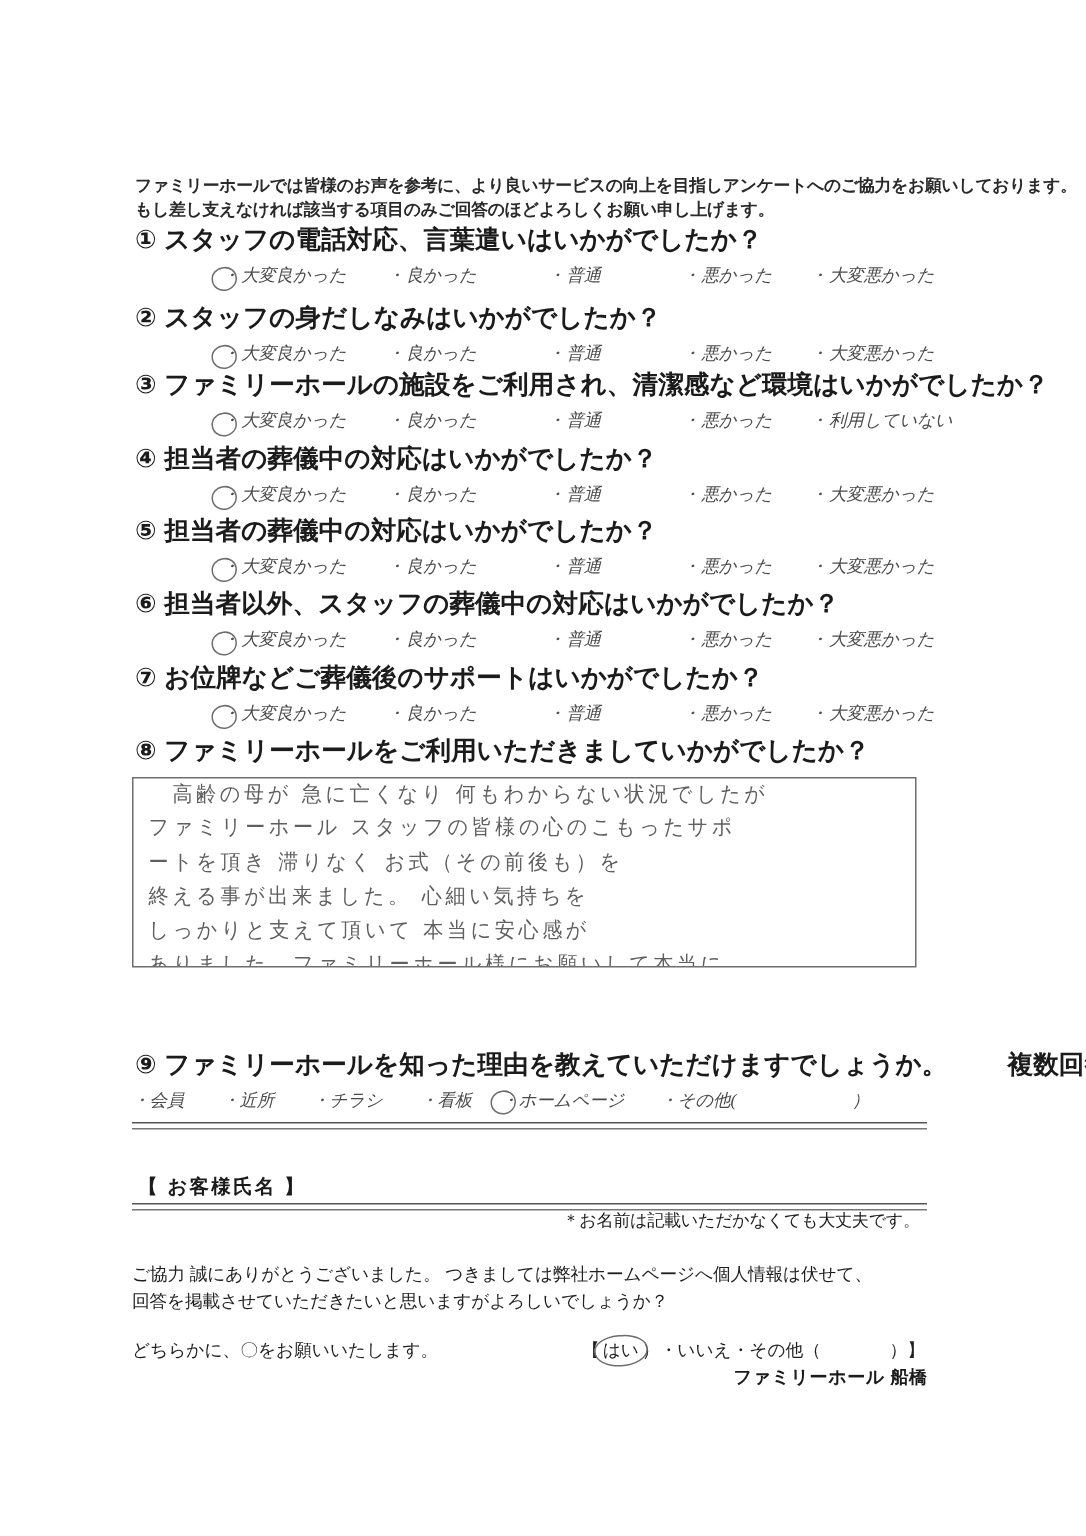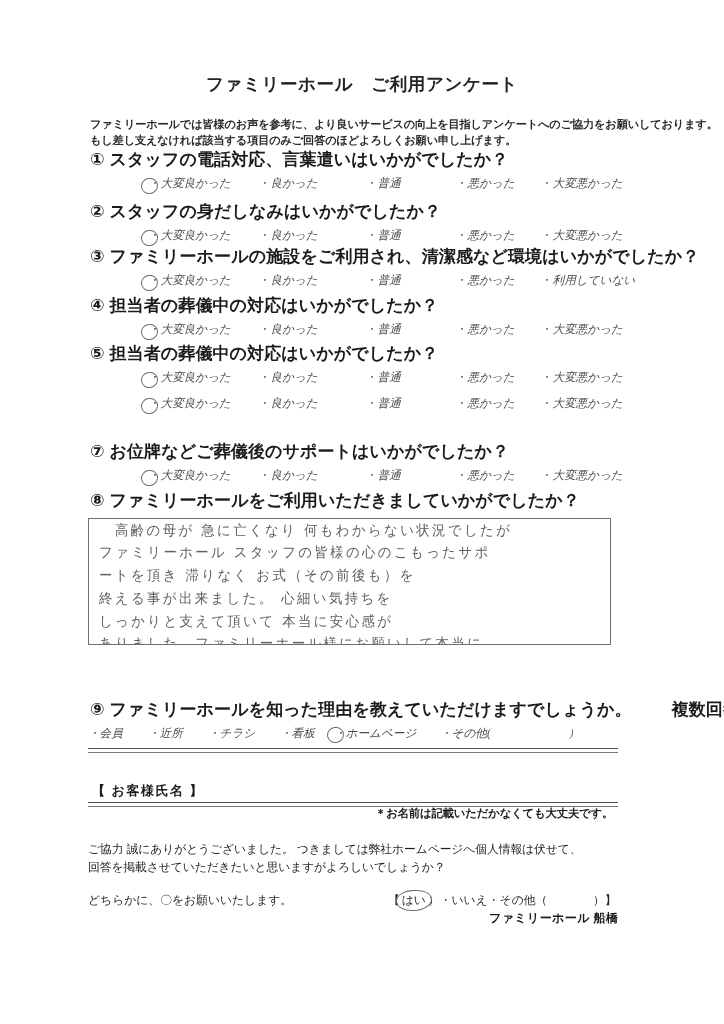--- a/index.html
+++ b/index.html
@@ -156,21 +156,21 @@
     font-size: 13px;
     font-weight: bold;
     letter-spacing: 1.5px;
     color: #1b1b1b;
   }
   #name-note {
     position: absolute;
     left: 375px;
     top: 806px;
     font-size: 11.4px;
-    font-weight: bold;
+    font-weight: normal;
     color: #1b1b1b;
     letter-spacing: -0.2px;
     white-space: nowrap;
   }
 
   
   #closing {
     position: absolute;
     left: 88px;
     top: 841px;
@@ -220,21 +220,20 @@
     letter-spacing: 0.4px;
     color: #1b1b1b;
     white-space: nowrap;
   }
 </style>
 </head>
 <body>
 
 <div id="page">
 
-  <div class="doc-title">ファミリーホール　ご利用アンケート</div>
 
   <div class="intro">
     <div>ファミリーホールでは皆様のお声を参考に、より良いサービスの向上を目指しアンケートへのご協力をお願いしております。</div>
     <div>もし差し支えなければ該当する項目のみご回答のほどよろしくお願い申し上げます。</div>
   </div>
 
   <div class="q-block" style="top:148px;">
     <div class="q-head">
       <span class="q-num">①</span><span>スタッフの電話対応、言葉遣いはいかがでしたか？</span>
     </div>
@@ -293,20 +292,23 @@
     <div class="opt-row">
       <span class="opt o1 circled"><span class="dot">・</span><span>大変良かった</span></span>
       <span class="opt o2"><span class="dot">・</span><span>良かった</span></span>
       <span class="opt o3"><span class="dot">・</span><span>普通</span></span>
       <span class="opt o4"><span class="dot">・</span><span>悪かった</span></span>
       <span class="opt o5"><span class="dot">・</span><span>大変悪かった</span></span>
     </div>
   </div>
 
   <div class="q-block" style="top:391px;">
+    <div class="q-head">
+      <span class="q-num">⑥</span><span>担当者以外、スタッフの葬儀中の対応はいかがでしたか？</span>
+    </div>
     <div class="opt-row">
       <span class="opt o1 circled"><span class="dot">・</span><span>大変良かった</span></span>
       <span class="opt o2"><span class="dot">・</span><span>良かった</span></span>
       <span class="opt o3"><span class="dot">・</span><span>普通</span></span>
       <span class="opt o4"><span class="dot">・</span><span>悪かった</span></span>
       <span class="opt o5"><span class="dot">・</span><span>大変悪かった</span></span>
     </div>
   </div>
 
   <div class="q-block" style="top:440px;">

